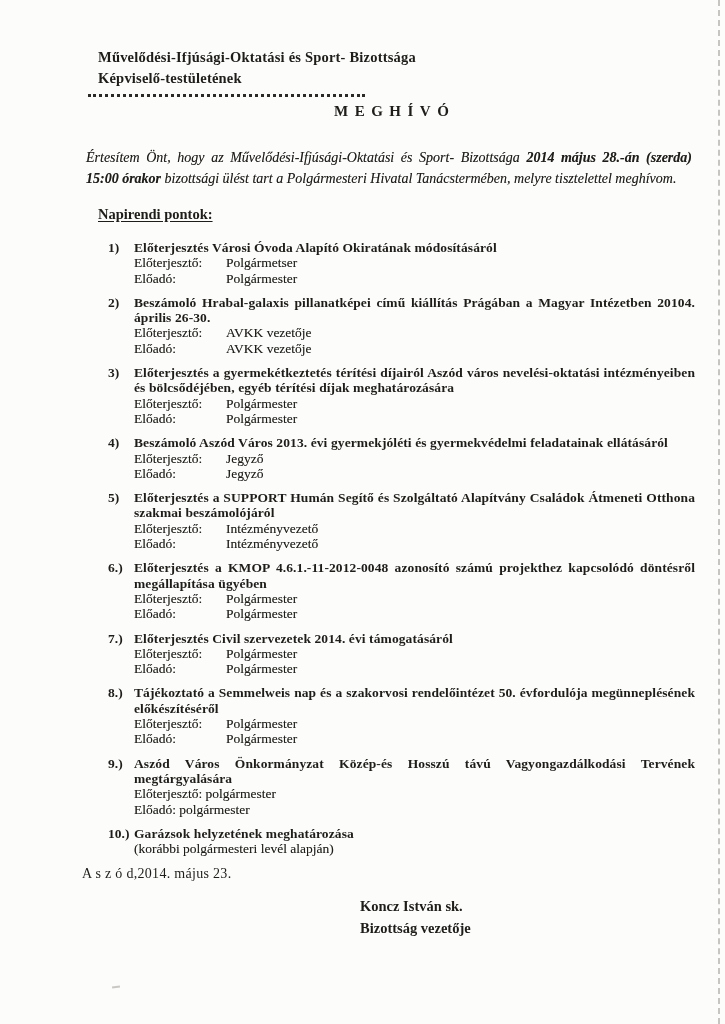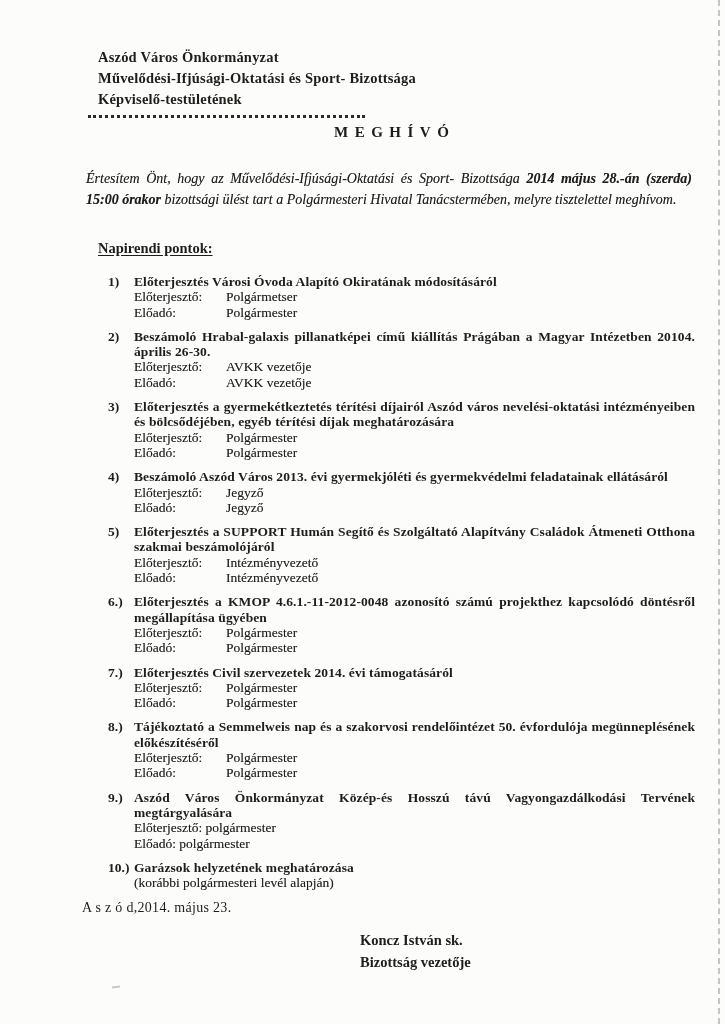--- a/index.html
+++ b/index.html
@@ -38,21 +38,21 @@
     width: 606px;
     font-size: 14px;
     line-height: 21px;
     text-align: justify;
     text-shadow: 0 0 0.5px rgba(30,29,26,0.45);
     font-style: italic;
   }
   .b { font-weight: bold; }
 
   .agenda-heading {
-    margin-top: 30px;
+    margin-top: 17px;
     font-size: 14.5px;
     font-weight: bold;
     text-decoration: underline;
     text-underline-offset: 2px;
   }
 
   .list { margin-top: 17px; }
   .item { display: flex; padding-left: 10px; margin-bottom: 9px; }
   .num {
     flex: none;
@@ -95,21 +95,20 @@
     transform: rotate(-8deg);
   }
 </style>
 </head>
 <body>
 
 <div class="page">
   <div class="content">
 
     <div class="org-header">
-      <div>Aszód Város Önkormányzat</div>
       <div>Művelődési-Ifjúsági-Oktatási és Sport- Bizottsága</div>
       <div>Képviselő-testületének</div>
     </div>
 
     <div class="dots"></div>
 
     <div class="doc-title">MEGHÍVÓ</div>
 
     <p class="intro"><span>Értesítem Önt, hogy az Művelődési-Ifjúsági-Oktatási és Sport- Bizottsága </span><span class="b">2014 május 28.-án (szerda) 15:00 órakor</span><span> bizottsági ülést tart a Polgármesteri Hivatal Tanácstermében, melyre tisztelettel meghívom.</span></p>
 

